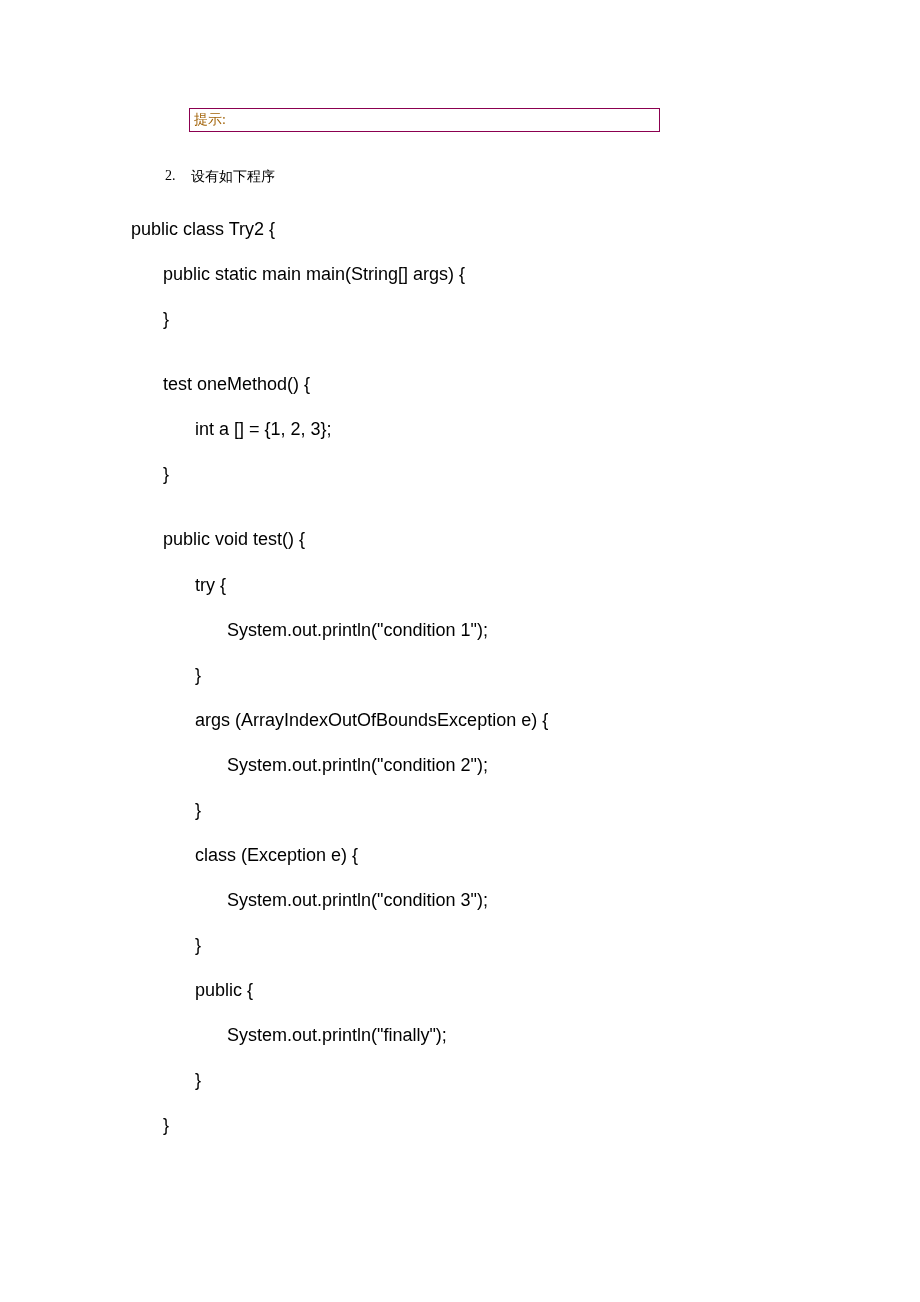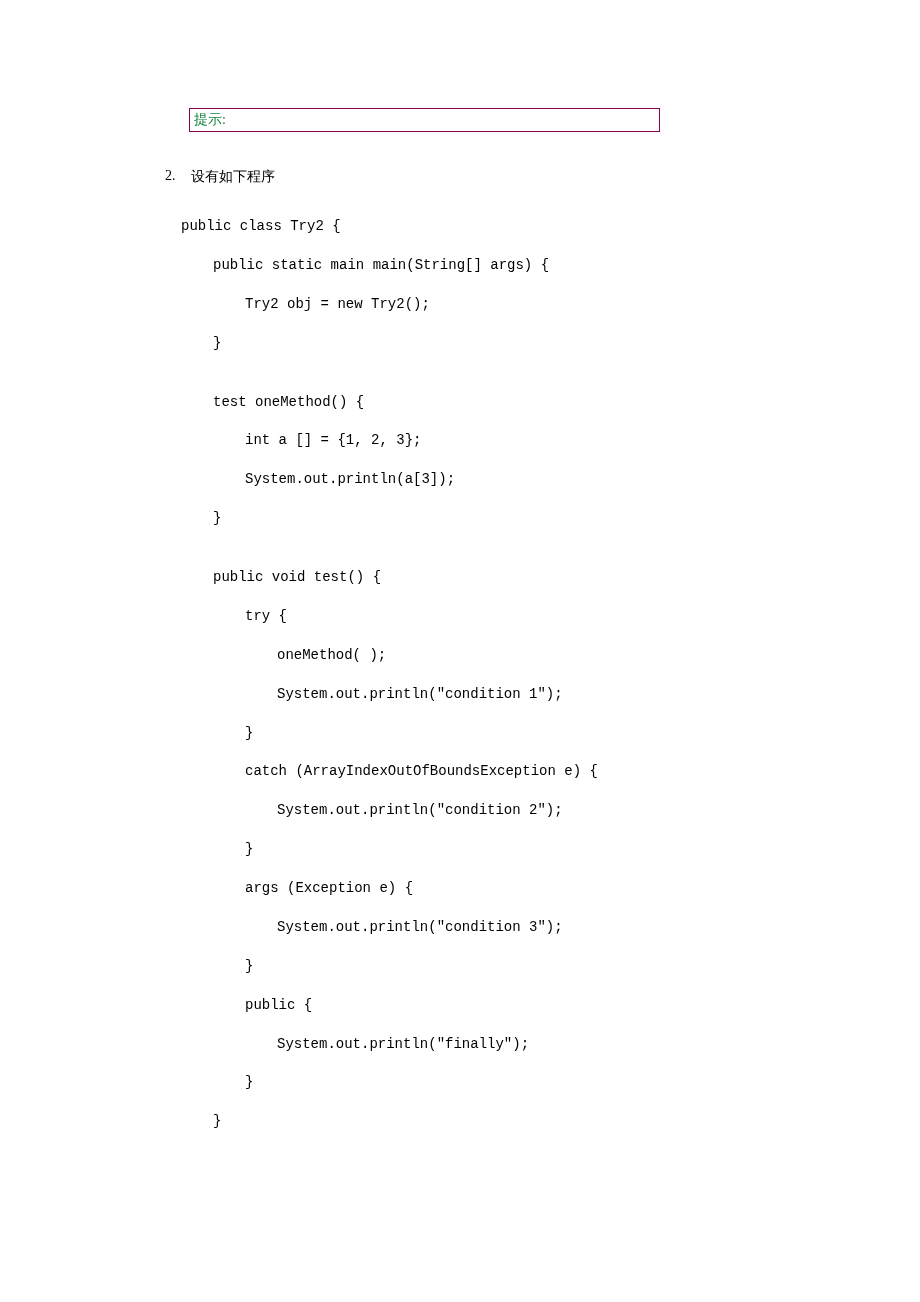--- a/index.html
+++ b/index.html
@@ -19,39 +19,39 @@
       border: 1px solid #8B0050;
       padding: 2px 4px;
       margin-left: 99px;
       margin-bottom: 36px;
       width: 471px;
       box-sizing: border-box;
     }
     .tip-label {
       font-family: "SimSun", serif;
       font-size: 14px;
-      color: #15803d;
+      color: #a16207;
     }
     .item-row {
       display: flex;
       margin-left: 75px;
       margin-bottom: 30px;
       font-family: "SimSun", serif;
     }
     .item-number {
       width: 26px;
       flex-shrink: 0;
     }
     .item-text {
       flex: 1;
     }
     .code-block {
-      margin-left: 91px;
-      font-family: Liberation Mono, monospace;
-      font-size: 14px;
+      margin-left: 41px;
+      font-family: Liberation Sans, sans-serif;
+      font-size: 18px;
       line-height: 1.55;
     }
     .code-line {
       white-space: pre;
       margin-bottom: 17.2px;
     }
     .indent-1 { padding-left: 32px; }
     .indent-2 { padding-left: 64px; }
     .indent-3 { padding-left: 96px; }
     .blank-gap { height: 20px; }
@@ -66,37 +66,34 @@
   </div>
 
   <div class="item-row">
     <div class="item-number">2.</div>
     <div class="item-text">设有如下程序</div>
   </div>
 
   <div class="code-block" id="code-container">
       <div class="code-line indent-0">public class Try2 {</div>
       <div class="code-line indent-1">public static main main(String[] args) {</div>
-      <div class="code-line indent-2">Try2 obj = new Try2();</div>
       <div class="code-line indent-1">}</div>
       <div class="blank-gap"></div>
       <div class="code-line indent-1">test oneMethod() {</div>
       <div class="code-line indent-2">int a [] = {1, 2, 3};</div>
-      <div class="code-line indent-2">System.out.println(a[3]);</div>
       <div class="code-line indent-1">}</div>
       <div class="blank-gap"></div>
       <div class="code-line indent-1">public void test() {</div>
       <div class="code-line indent-2">try {</div>
-      <div class="code-line indent-3">oneMethod( );</div>
       <div class="code-line indent-3">System.out.println("condition 1");</div>
       <div class="code-line indent-2">}</div>
-      <div class="code-line indent-2">catch (ArrayIndexOutOfBoundsException e) {</div>
+      <div class="code-line indent-2">args (ArrayIndexOutOfBoundsException e) {</div>
       <div class="code-line indent-3">System.out.println("condition 2");</div>
       <div class="code-line indent-2">}</div>
-      <div class="code-line indent-2">args (Exception e) {</div>
+      <div class="code-line indent-2">class (Exception e) {</div>
       <div class="code-line indent-3">System.out.println("condition 3");</div>
       <div class="code-line indent-2">}</div>
       <div class="code-line indent-2">public {</div>
       <div class="code-line indent-3">System.out.println("finally");</div>
       <div class="code-line indent-2">}</div>
       <div class="code-line indent-1">}</div>
     </div>
 
 </div>
 

